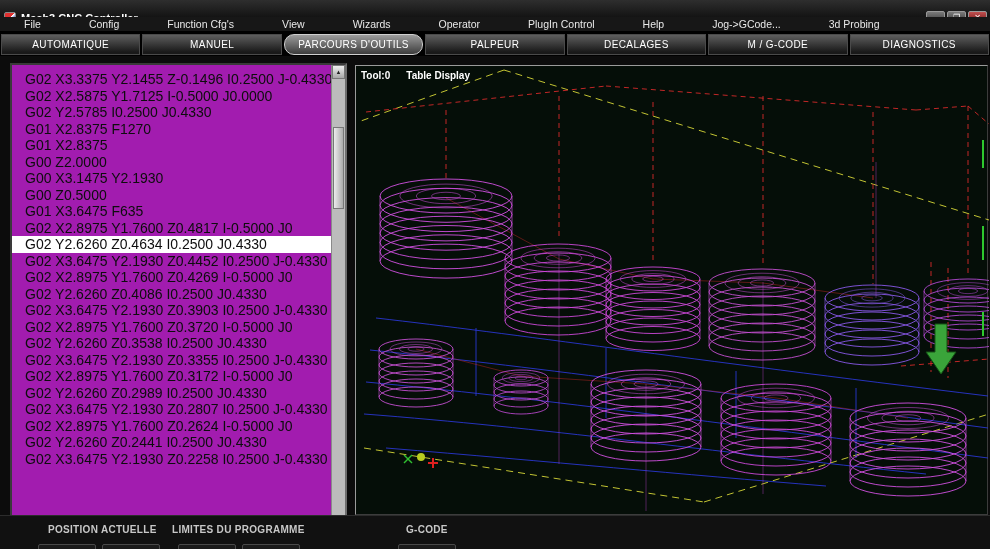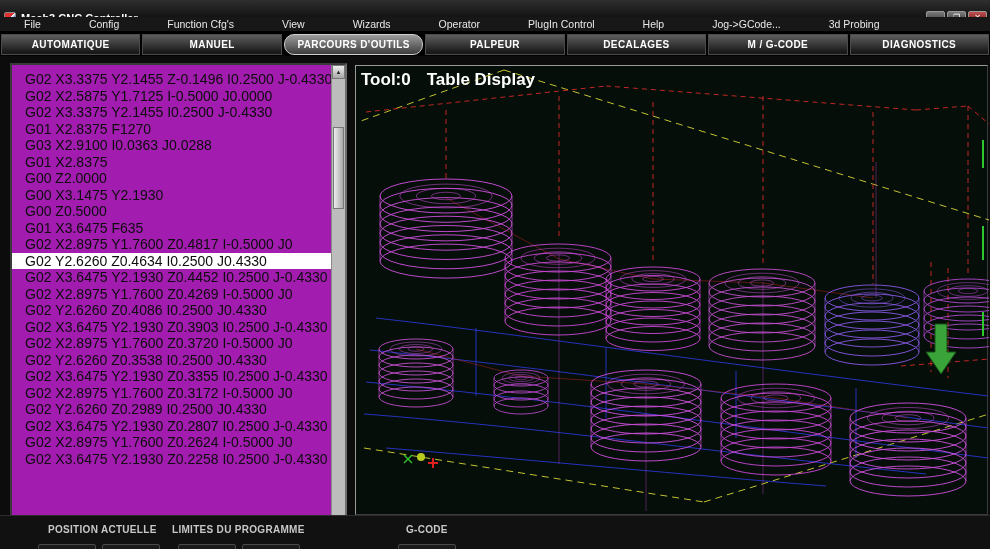--- a/index.html
+++ b/index.html
@@ -21,21 +21,21 @@
   .win-btn.close { background:linear-gradient(#c05050,#6a1010); }
 
   
   .menubar { position:absolute; top:17px; left:0; right:0; height:15px; background:#171717;
              display:flex; align-items:center; border-bottom:1px solid #000; }
   .menu-item { color:#e8e8e8; font-size:10.5px; padding:0 24px; white-space:nowrap; }
 
   
   .tabbar { position:absolute; top:33px; left:0; right:0; height:23px; background:#000; display:flex; }
   .tab { flex:1; margin:1px; background:linear-gradient(180deg,#5e5e5e,#191919 90%);
-         border:1px solid #4a4a4a; color:#fff; font-size:10px; font-weight:bold;
+         border:1px solid #4a4a4a; color:#fff; font-size:10px; font-weight:normal;
          display:flex; align-items:center; justify-content:center;
          letter-spacing:0.4px; white-space:nowrap; }
   .tab.active { background:linear-gradient(180deg,#9c9c9c,#3c3c3c);
                 border-color:#cfcfcf; color:#fff;border-radius:10px; }
 
   
   .gcode-panel { position:absolute; left:10px; top:63px; width:337px; height:469px;
                  background:#a21caf;
                  border-top:2px solid #3a3a3a; border-left:2px solid #3a3a3a;
                  border-bottom:2px solid #6e6e6e; border-right:2px solid #6e6e6e; }
@@ -50,21 +50,21 @@
             background:linear-gradient(#efefef,#a8a8a8); border:1px solid #777;
             font-size:6px; line-height:12px; text-align:center; color:#222; }
   .sb-up { top:0; } .sb-down { bottom:0; }
   .sb-thumb { position:absolute; left:1px; width:11px; top:62px; height:82px;
               background:linear-gradient(90deg,#ececec,#aaa); border:1px solid #777; }
 
   
   .display-panel { position:absolute; left:355px; top:65px; width:633px; height:450px;
                    background:#050e08;
                    border:1px solid #9a9a9a; border-right-color:#3c3c3c; border-bottom-color:#3c3c3c; }
-  .display-header { position:absolute; left:5px; top:4px; color:#fff; font-size:17px;
+  .display-header { position:absolute; left:5px; top:4px; color:#fff; font-size:10px;
                     font-weight:bold; display:flex; gap:16px; z-index:2; }
   #scene { position:absolute; inset:0; }
 
   
   .bottombar { position:absolute; left:0; right:0; top:515px; height:34px;
                background:#111; border-top:1px solid #2c2c2c; }
   .bb-label { position:absolute; top:8px; color:#c8c8c8; font-size:10px; font-weight:bold;
               letter-spacing:0.3px; white-space:nowrap; }
   .lbl-pos { left:48px; } .lbl-lim { left:172px; } .lbl-gc { left:406px; }
   .dro-partial { position:absolute; top:28px; height:8px; width:58px;
@@ -105,41 +105,41 @@
       <div class="tab">PALPEUR</div>
       <div class="tab">DECALAGES</div>
       <div class="tab">M / G-CODE</div>
       <div class="tab">DIAGNOSTICS</div>
     </div>
 
   <div class="gcode-panel">
     <div class="gcode-list">
         <div class="gcode-line">G02 X3.3375 Y2.1455 Z-0.1496 I0.2500 J-0.4330</div>
         <div class="gcode-line">G02 X2.5875 Y1.7125 I-0.5000 J0.0000</div>
-        <div class="gcode-line">G02 X3.3375 Y2.1455 I0.2500 J-0.4330</div>
+        <div class="gcode-line">G02 Y2.5785 I0.2500 J0.4330</div>
         <div class="gcode-line">G01 X2.8375 F1270</div>
-        <div class="gcode-line">G03 X2.9100 I0.0363 J0.0288</div>
         <div class="gcode-line">G01 X2.8375</div>
         <div class="gcode-line">G00 Z2.0000</div>
         <div class="gcode-line">G00 X3.1475 Y2.1930</div>
         <div class="gcode-line">G00 Z0.5000</div>
         <div class="gcode-line">G01 X3.6475 F635</div>
         <div class="gcode-line">G02 X2.8975 Y1.7600 Z0.4817 I-0.5000 J0</div>
         <div class="gcode-line hl">G02 Y2.6260 Z0.4634 I0.2500 J0.4330</div>
         <div class="gcode-line">G02 X3.6475 Y2.1930 Z0.4452 I0.2500 J-0.4330</div>
         <div class="gcode-line">G02 X2.8975 Y1.7600 Z0.4269 I-0.5000 J0</div>
         <div class="gcode-line">G02 Y2.6260 Z0.4086 I0.2500 J0.4330</div>
         <div class="gcode-line">G02 X3.6475 Y2.1930 Z0.3903 I0.2500 J-0.4330</div>
         <div class="gcode-line">G02 X2.8975 Y1.7600 Z0.3720 I-0.5000 J0</div>
         <div class="gcode-line">G02 Y2.6260 Z0.3538 I0.2500 J0.4330</div>
         <div class="gcode-line">G02 X3.6475 Y2.1930 Z0.3355 I0.2500 J-0.4330</div>
         <div class="gcode-line">G02 X2.8975 Y1.7600 Z0.3172 I-0.5000 J0</div>
         <div class="gcode-line">G02 Y2.6260 Z0.2989 I0.2500 J0.4330</div>
         <div class="gcode-line">G02 X3.6475 Y2.1930 Z0.2807 I0.2500 J-0.4330</div>
         <div class="gcode-line">G02 X2.8975 Y1.7600 Z0.2624 I-0.5000 J0</div>
+        <div class="gcode-line">G02 Y2.6260 Z0.2441 I0.2500 J0.4330</div>
         <div class="gcode-line">G02 X3.6475 Y2.1930 Z0.2258 I0.2500 J-0.4330</div>
       </div>
     <div class="scrollbar">
       <div class="sb-btn sb-up">▲</div>
       <div class="sb-thumb"></div>
       <div class="sb-btn sb-down">▼</div>
     </div>
   </div>
 
   <div class="display-panel">

